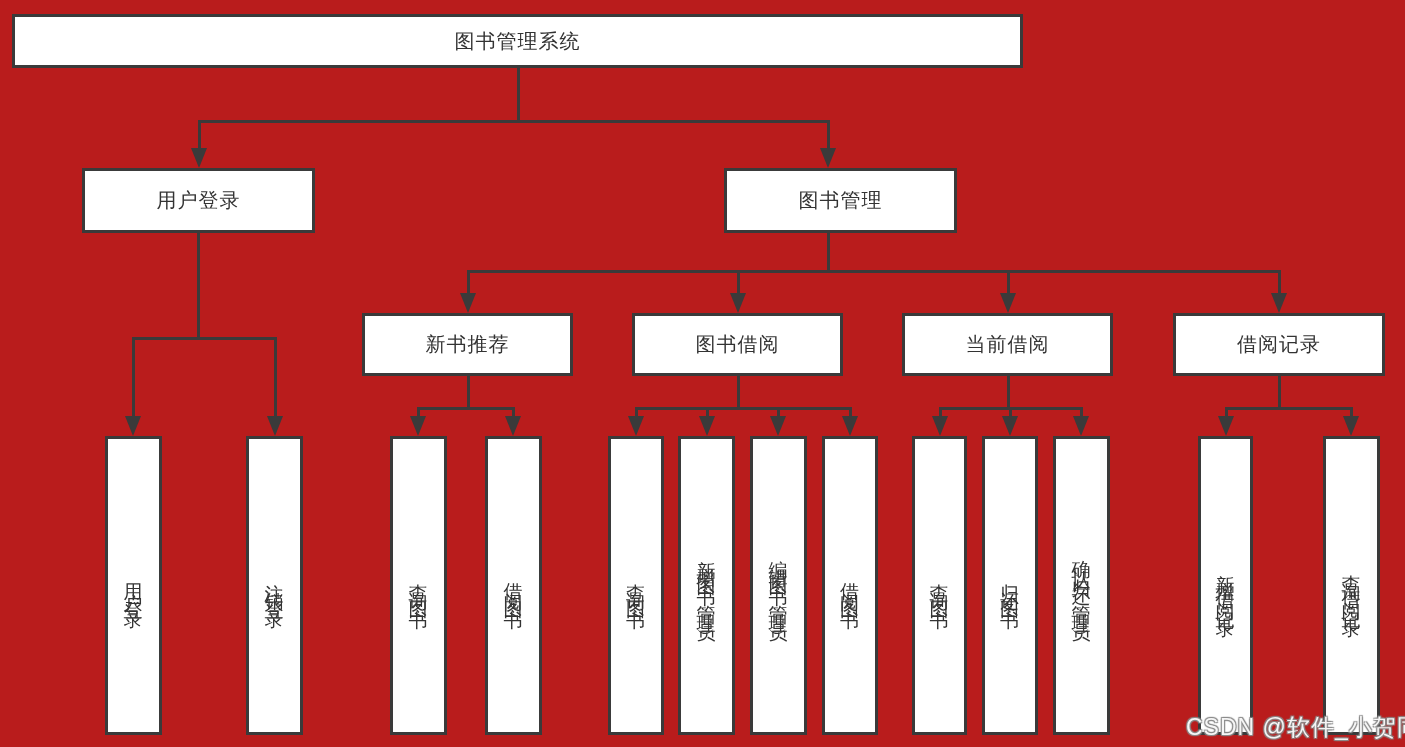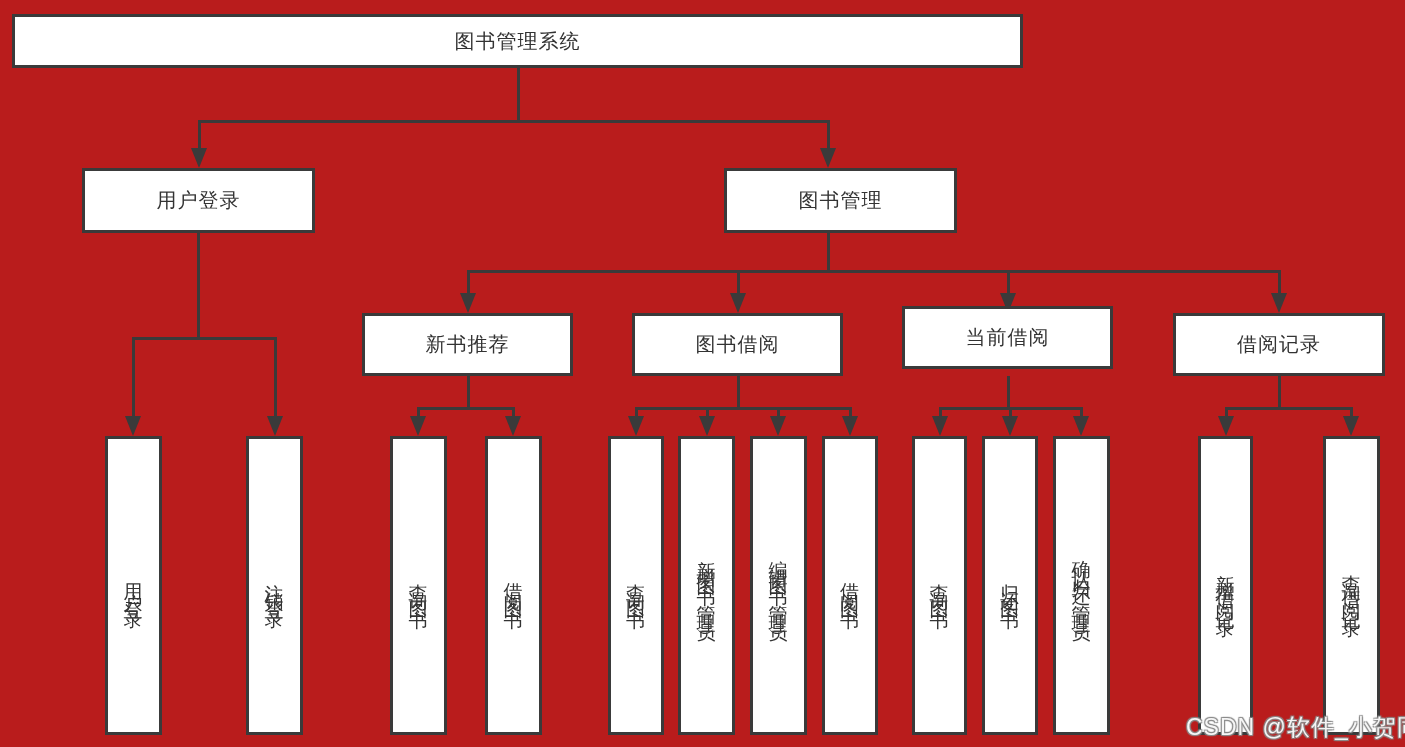--- a/index.html
+++ b/index.html
@@ -113,21 +113,21 @@
   <div class="arrow" style="left:1000px; top:293px;"></div>
   <div class="vline" style="left:1278px; top:270px; height:25px;"></div>
   <div class="arrow" style="left:1271px; top:293px;"></div>
 
   <div class="node" style="left:632px; top:313px; width:211px; height:63px;">
     <span class="hlabel">图书借阅</span>
   </div>
   <div class="node" style="left:362px; top:313px; width:211px; height:63px;">
     <span class="hlabel">新书推荐</span>
   </div>
-  <div class="node" style="left:902px; top:306px; width:211px; height:63px;">
+  <div class="node" style="left:902px; top:313px; width:211px; height:63px;">
     <span class="hlabel">当前借阅</span>
   </div>
   <div class="node" style="left:1173px; top:313px; width:212px; height:63px;align-items:center;">
     <span class="hlabel">借阅记录</span>
   </div>
 
   <div class="vline" style="left:467px; top:376px; height:31px;"></div>
   <div class="hline" style="left:417px; top:407px; width:98px;"></div>
   <div class="vline" style="left:417px; top:407px; height:11px;"></div>
   <div class="arrow" style="left:410px; top:416px;"></div>

